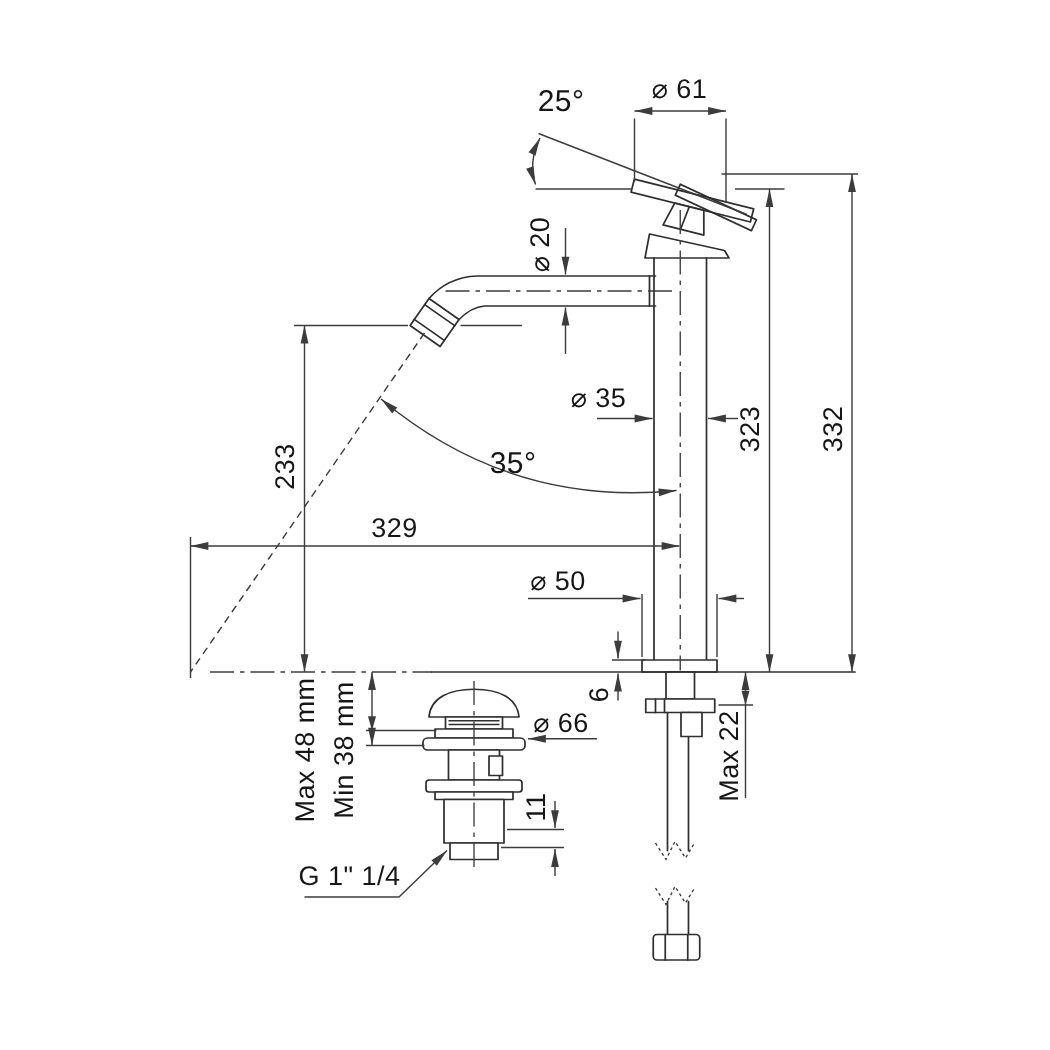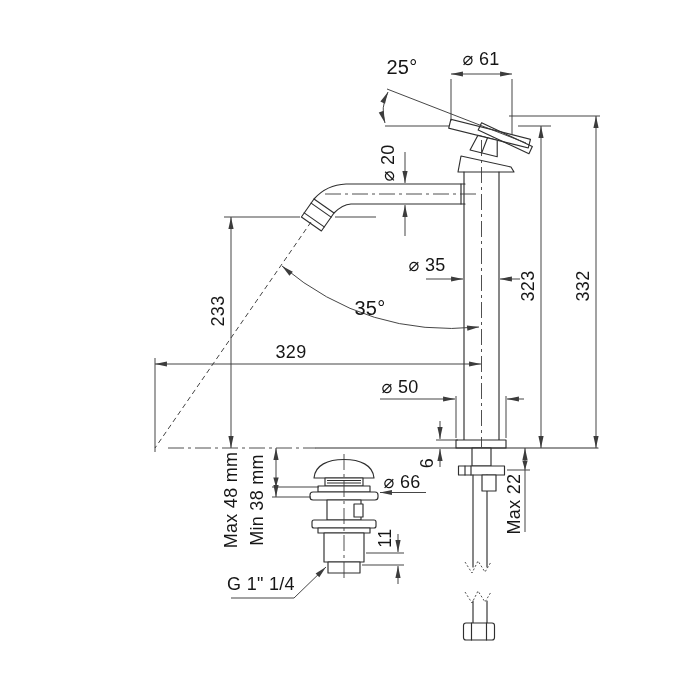--- a/index.html
+++ b/index.html
@@ -1,16 +1,16 @@
 <!DOCTYPE html>
 <html><head>
 <meta charset="utf-8">
 <style>
   html,body{margin:0;padding:0;background:#ffffff;}
-  .stage{position:relative;width:656px;height:700px;background:#ffffff;overflow:hidden;padding-left:28px;}
+  .stage{position:relative;width:656px;height:700px;background:#ffffff;overflow:hidden;}
   svg{display:block;}
   
   .o{stroke:#2f2f2f;fill:none;stroke-width:1.15;stroke-linejoin:round;stroke-linecap:round;}
   .ow{stroke:#2f2f2f;fill:#ffffff;stroke-width:1.15;stroke-linejoin:round;}
   
   .d{stroke:#3c3c3c;fill:none;stroke-width:0.95;}
   
   .cl{stroke:#3c3c3c;fill:none;stroke-width:0.9;stroke-dasharray:16 4 3 4;}
   
   .ds{stroke:#3c3c3c;fill:none;stroke-width:0.95;stroke-dasharray:5 3.5;}

